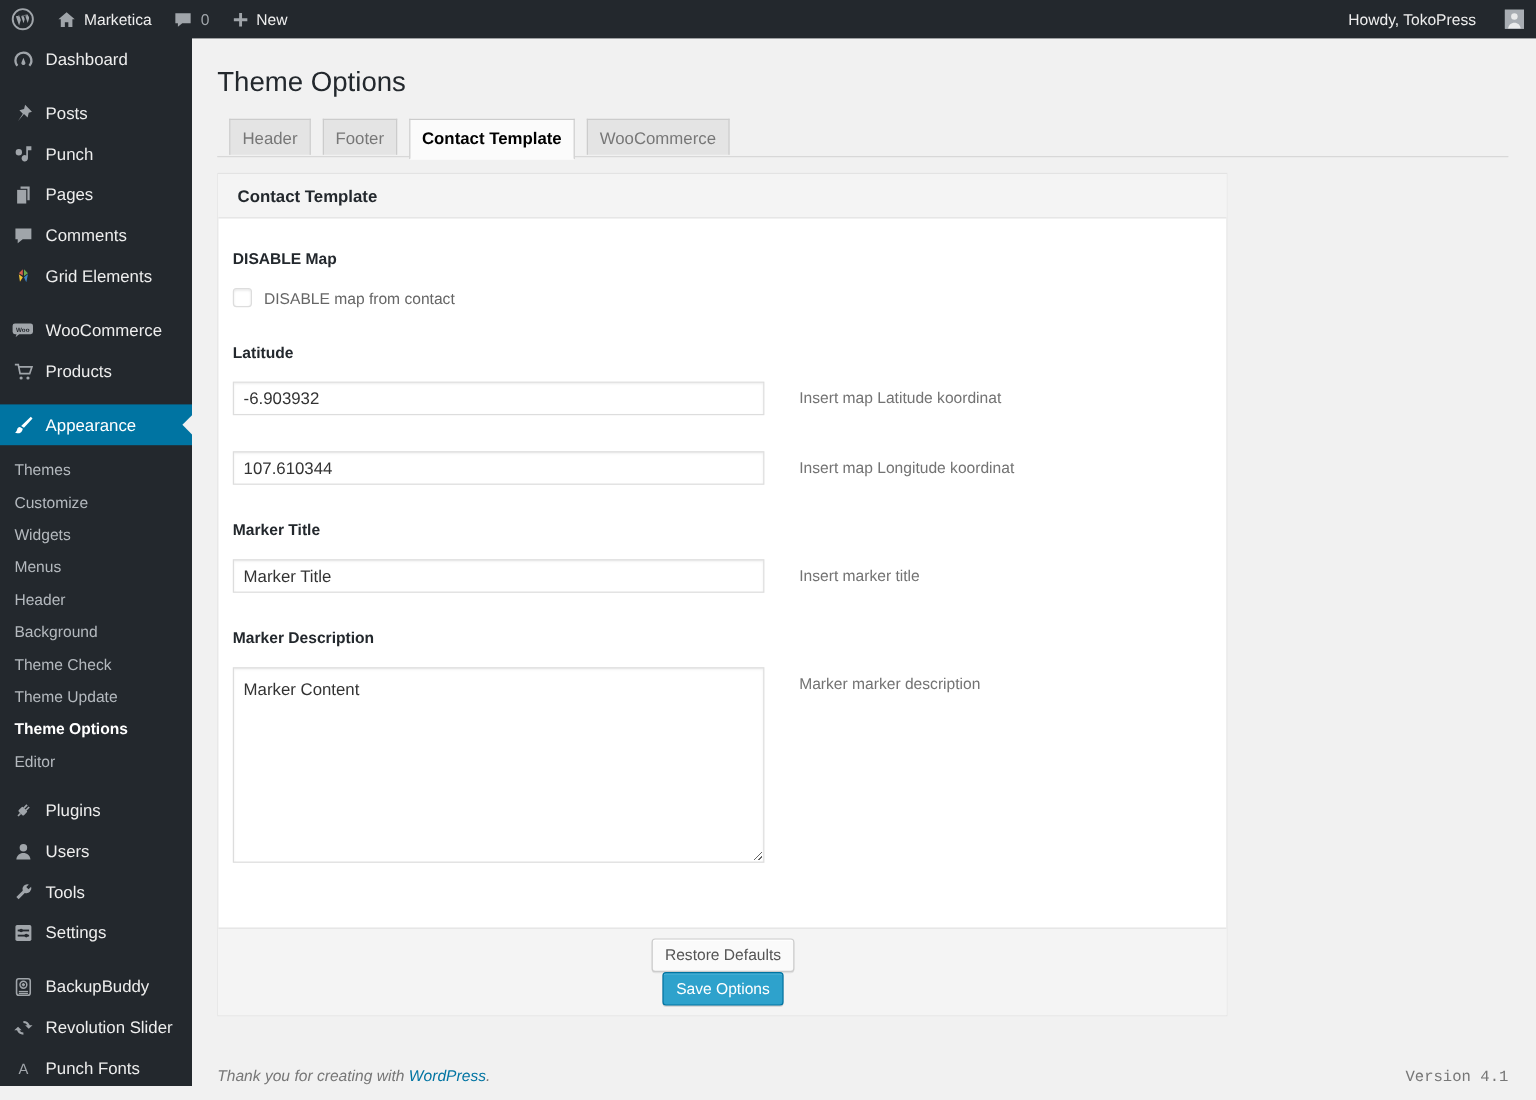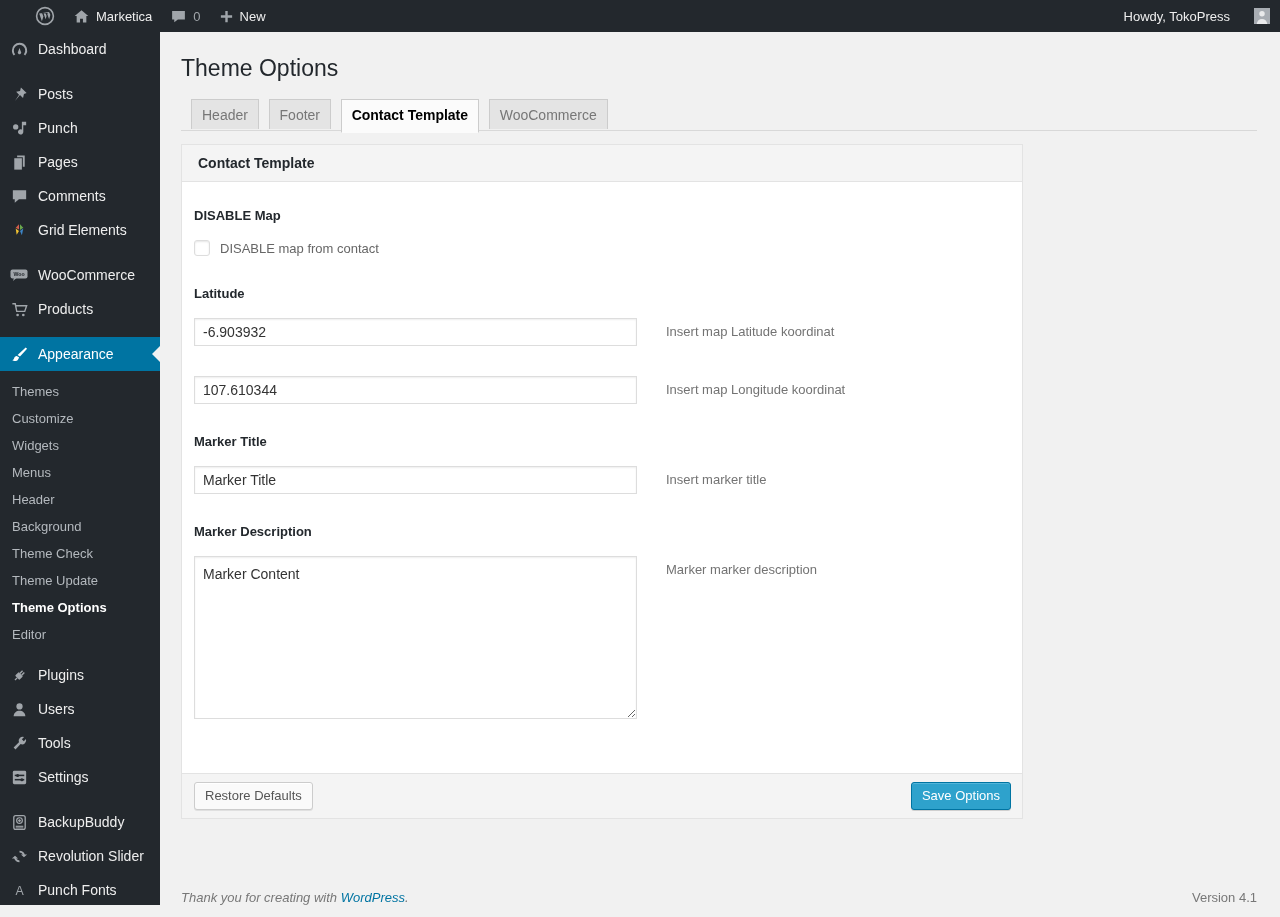--- a/index.html
+++ b/index.html
@@ -9,21 +9,21 @@
     font-family:"Liberation Sans","DejaVu Sans",sans-serif;
     background:#f1f1f1; color:#444; font-size:13px;
   }
 
   
   .admin-bar {
     position:absolute; top:0; left:0; width:1280px; height:32px;
     background:#23282d; color:#eee; display:flex; align-items:center;
     justify-content:space-between; z-index:50; font-size:13px;
   }
-  .ab-left { display:flex; align-items:center; height:32px;padding-left:26px; }
+  .ab-left { display:flex; align-items:center; height:32px; }
   .ab-item { display:flex; align-items:center; gap:6px; padding:0 9px; height:32px; cursor:pointer; }
   .ab-item .ab-icon { color:#a0a5aa; display:flex; align-items:center; }
   .ab-item .ab-text { color:#eee; }
   .ab-muted { color:#a0a5aa; }
   .ab-right { display:flex; align-items:center; gap:24px; padding-right:10px; height:32px; cursor:pointer; }
   .avatar { width:16px; height:16px; background:#b4b9be; display:inline-flex; align-items:center; justify-content:center; overflow:hidden; }
 
   
   .sidebar {
     position:absolute; top:20px; left:0; width:160px; height:885px;
@@ -79,21 +79,21 @@
   .hint { font-size:13px; color:#737373; margin-left:29px; padding-top:6px; }
   .checkbox-row { display:flex; align-items:center; gap:10px; color:#666; font-size:13px; }
   .wp-checkbox {
     appearance:none; -webkit-appearance:none; width:16px; height:16px; margin:0;
     border:1px solid #ddd; border-radius:3px; background:#fff; cursor:pointer;
     box-shadow:inset 0 1px 2px rgba(0,0,0,.1);
   }
 
   .panel-footer {
     background:#f4f4f4; border-top:1px solid #e3e3e3; padding:8px 11px 8px 12px;
-    display:flex; justify-content:space-between; 
+    display:flex; justify-content:space-between; align-items:center;flex-direction:column;
   }
   .button {
     display:inline-block; height:28px; line-height:26px; padding:0 10px;
     font-size:13px; border-radius:3px; cursor:pointer;
     font-family:"Liberation Sans","DejaVu Sans",sans-serif;
   }
   .button-secondary {
     background:#fafafa; border:1px solid #ccc; color:#555;
     box-shadow:inset 0 1px 0 #fff, 0 1px 0 rgba(0,0,0,.08);
   }
@@ -102,21 +102,21 @@
     box-shadow:inset 0 1px 0 rgba(120,200,230,.5), 0 1px 0 rgba(0,0,0,.15);
   }
 
   
   .page-footer {
     position:absolute; left:21px; right:23px; bottom:12px;
     display:flex; justify-content:space-between; align-items:baseline; font-size:13px; color:#777;
   }
   .thanks { font-style:italic; }
   .thanks a { color:#0074a2; text-decoration:none; font-style:italic; cursor:pointer; }
-  .version { color:#777; }
+  .version { color:#777;font-family:Liberation Mono, monospace; }
 
   .icon-svg { display:block; }
 </style>
 </head>
 <body>
 
 <div class="admin-bar">
   <div class="ab-left">
     <div class="ab-item">
       <span class="ab-icon">

